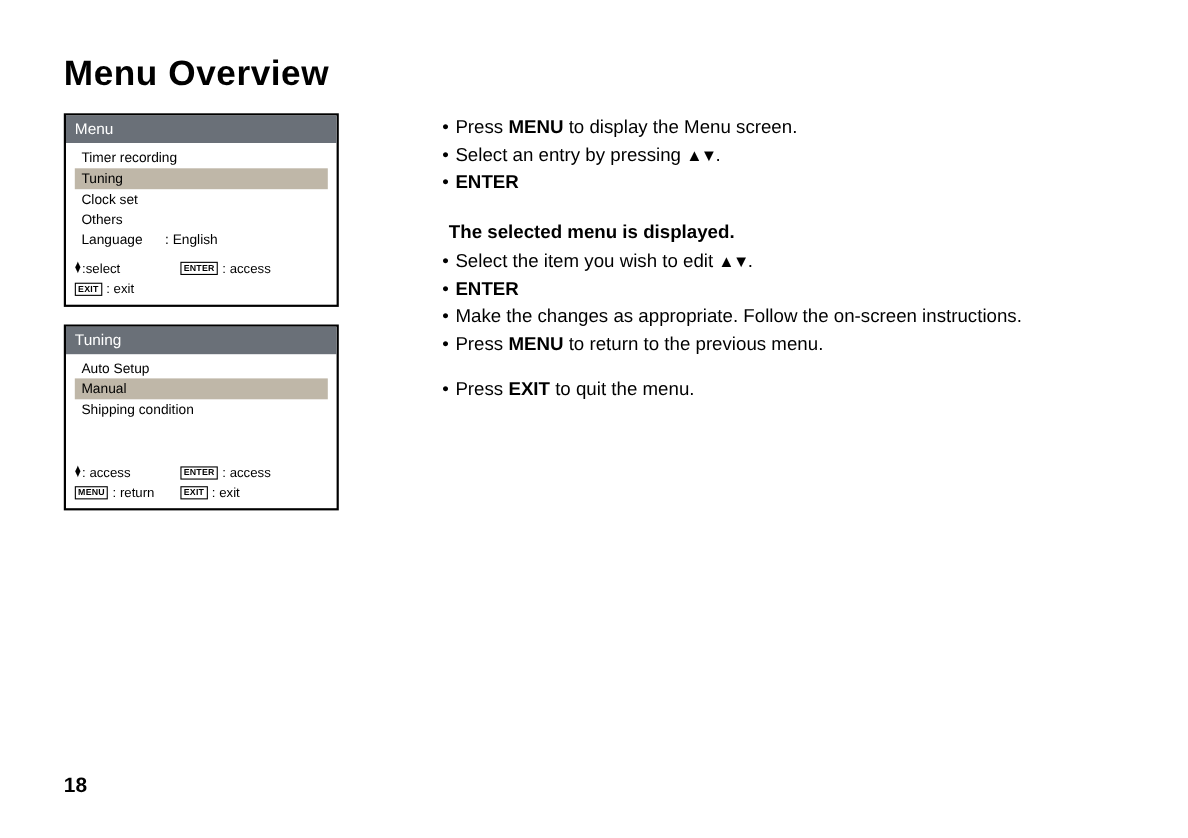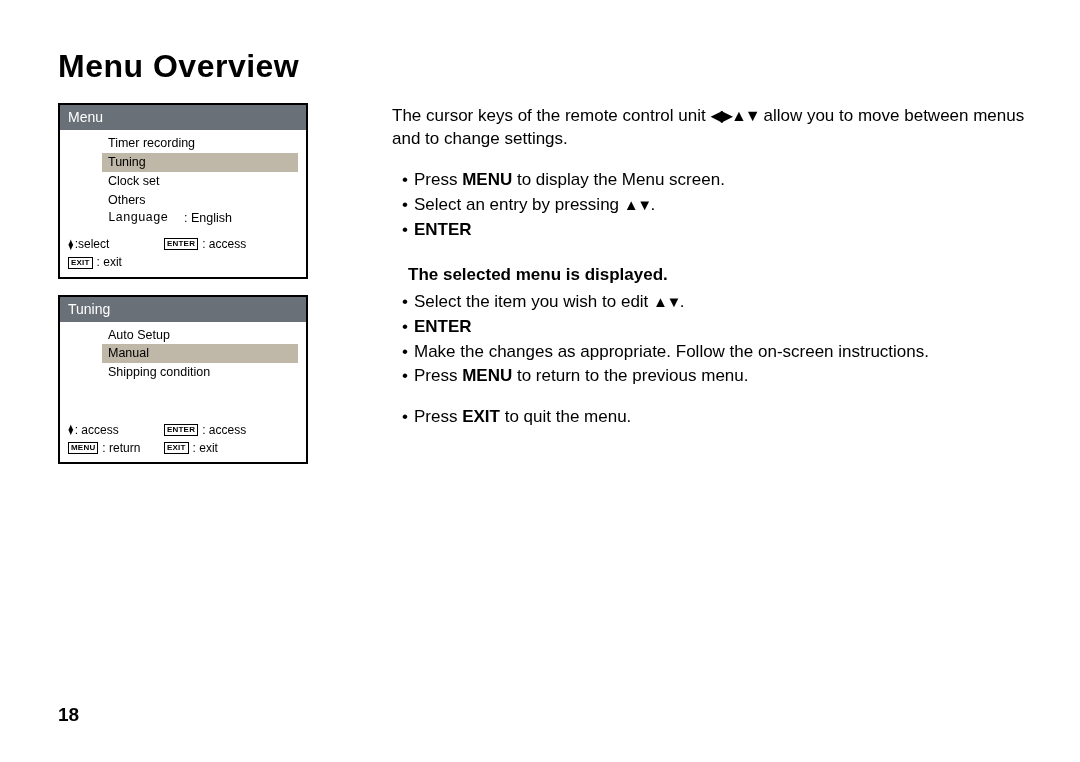--- a/index.html
+++ b/index.html
@@ -43,33 +43,32 @@
   }
   .menu-header {
     background: #6a7078;
     color: #fff;
     padding: 3px 8px 3px 8px;
     font-size: 14px;
   }
   .menu-body {
     padding: 4px 0 4px 0;
     min-height: 84px;
-    margin-left: 34px;
   }
   .menu-item {
     padding: 1px 14px;
   }
   .menu-item.selected {
     background: #bfb7a8;
     margin: 0 8px;
     padding-left: 6px;
     padding-right: 6px;
   }
   .menu-item.lang { display: flex; }
-  .menu-item.lang .lbl { width: 76px; font-family: Liberation Mono, monospace; }
+  .menu-item.lang .lbl { width: 76px; }
   .menu-footer {
     padding: 4px 8px 4px 8px;
     font-size: 12px;
   }
   .menu-footer .row { display:flex; align-items:center; margin-bottom:2px; }
   .menu-footer .cell1 { display:flex; align-items:center; width: 96px; }
   .menu-footer .cell2 { display:flex; align-items:center; }
   .keycap {
     display: inline-block;
     border: 1px solid #000;
@@ -178,23 +177,20 @@
               <span class="keycap">EXIT</span>
               <span>: exit</span>
             </span>
           </div>
         </div>
       </div>
 
     </div>
 
     <div class="right-col">
-      <p class="intro">
-        <span>The cursor keys of the remote control unit </span><span class="arrows4">◀▶▲▼</span><span> allow you to move between menus and to change settings.</span>
-      </p>
 
       <ul>
         <li>
           <span>Press </span><b>MENU</b><span> to display the Menu screen.</span>
         </li>
         <li>
           <span>Select an entry by pressing </span><span class="arrow-glyph">▲▼</span><span>.</span>
         </li>
         <li>
           <b>ENTER</b>

